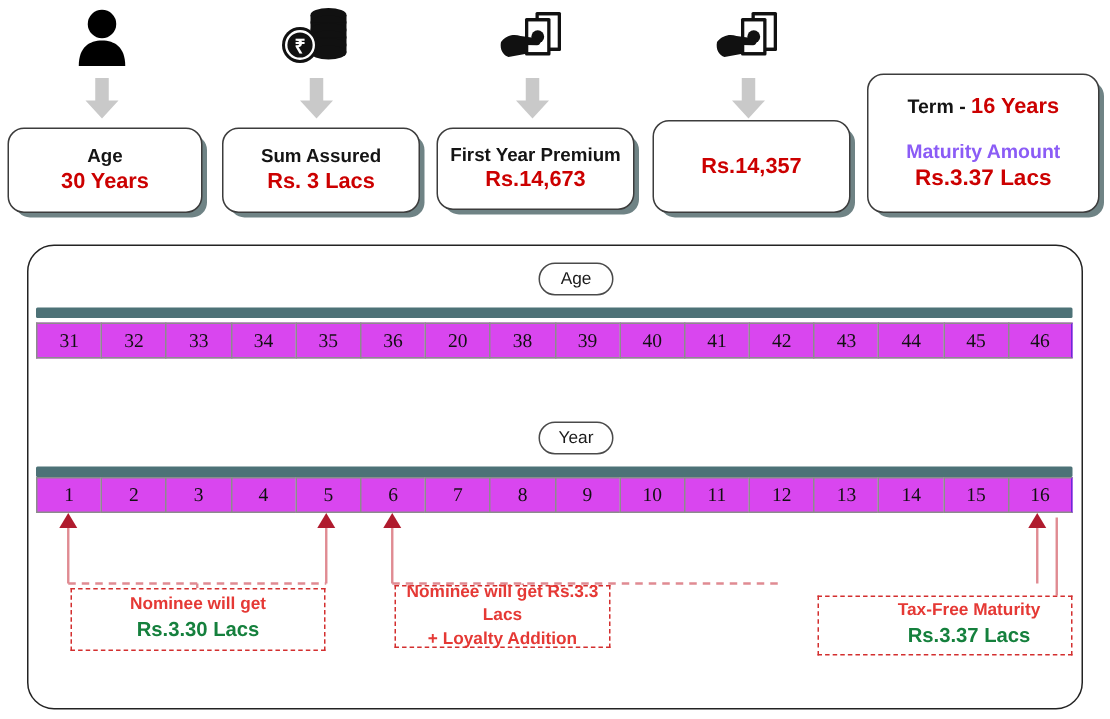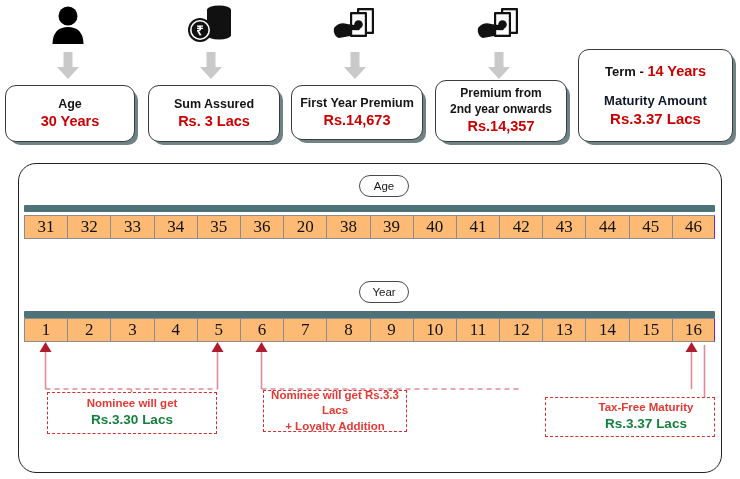--- a/index.html
+++ b/index.html
@@ -29,21 +29,21 @@
     display:flex;flex-direction:column;
     align-items:center;justify-content:center;
     box-sizing:border-box;
     text-align:center;
   }
   .card .lbl{color:#141414;font-weight:bold;font-size:12.5px;line-height:1.28;}
   .card .val{color:#cc0000;font-weight:bold;font-size:14.5px;line-height:1.3;}
   .card.two .lbl{font-size:12px;}
   .card-term .row1{font-size:13px;font-weight:bold;color:#141414;line-height:1.3;}
   .card-term .row1 em{font-style:normal;color:#cc0000;font-size:14.5px;}
-  .card-term .row2{margin-top:11px;font-size:13px;font-weight:bold;color:#0f172a;line-height:1.35;}
+  .card-term .row2{margin-top:11px;font-size:13px;font-weight:bold;color:#8b5cf6;line-height:1.35;}
   .card-term .row3{color:#cc0000;font-weight:bold;font-size:15px;line-height:1.3;}
 
   
   .panel{
     position:absolute;left:18px;top:163px;width:704px;height:310px;
     border:1.3px solid #232323;border-radius:18px;background:#ffffff;
     box-sizing:border-box;
   }
 
   
@@ -55,23 +55,23 @@
   }
 
   
   .teal-bar{position:absolute;background:#4d7277;height:7px;border-radius:1px;}
 
   
   .strip{position:absolute;display:flex;height:24px;}
   .strip .cell{
     border:1px solid #8c8c8c;
     border-right:none;
-    background:#fdba74;
+    background:#d946ef;
     display:flex;align-items:center;justify-content:center;
-    font-size:17px;color:#111111;
+    font-size:13px;color:#111111;
     font-family:"Liberation Serif", serif;
     box-sizing:border-box;
   }
   .strip .cell:last-child{border-right:1px solid #6d28d9;}
 
   
   .callout{
     position:absolute;
     border:1.4px dashed #d32f2f;
     background:#ffffff;
@@ -174,29 +174,27 @@
     <div class="lbl">Sum Assured</div>
     <div class="val">Rs. 3 Lacs</div>
   </div>
 
   <div class="card" style="left:291px;top:85px;width:132px;height:55px;">
     <div class="lbl">First Year Premium</div>
     <div class="val">Rs.14,673</div>
   </div>
 
   <div class="card two" style="left:435px;top:80px;width:132px;height:62px;">
-    <div class="lbl" style="white-space:pre-line;">Premium from
-2nd year onwards</div>
     <div class="val">Rs.14,357</div>
   </div>
 
   <div class="card card-term" style="left:578px;top:49px;width:155px;height:93px;">
     <div class="row1">
       <span>Term  -</span>
-      <em>14 Years</em>
+      <em>16 Years</em>
     </div>
     <div class="row2">Maturity Amount</div>
     <div class="row3">Rs.3.37 Lacs</div>
   </div>
 
   <div class="panel"></div>
 
   <div class="pill" style="left:359px;top:175px;width:50px;height:22px;">Age</div>
   <div class="teal-bar" style="left:24px;top:205px;width:691px;"></div>
   <div class="strip" id="age-strip" style="left:24px;top:215px;width:691px;">

